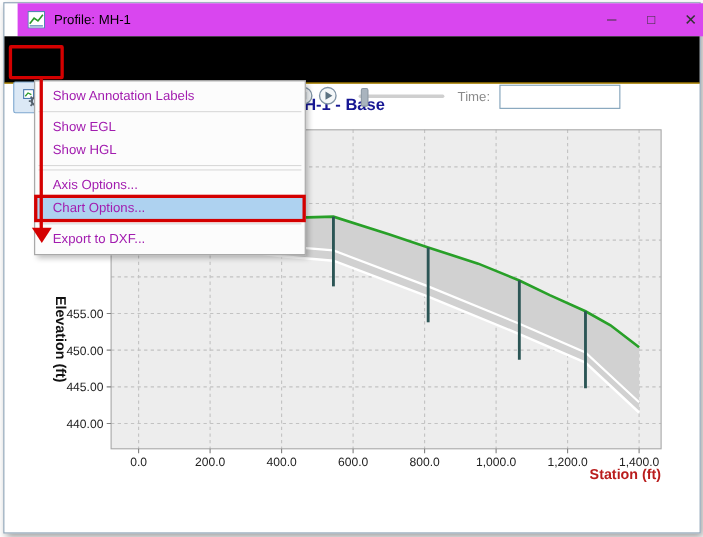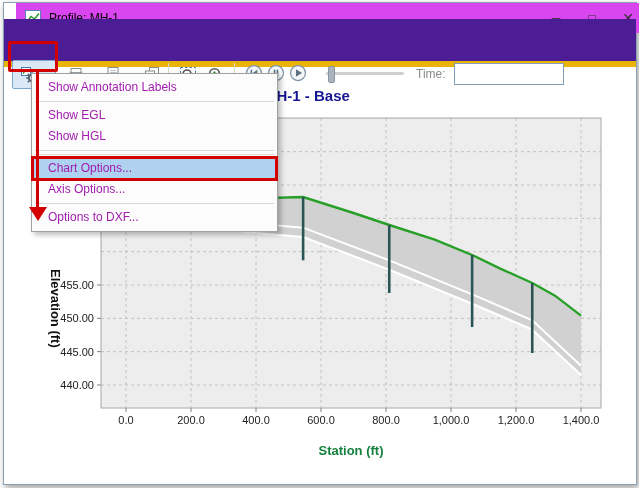--- a/index.html
+++ b/index.html
@@ -8,42 +8,42 @@
     border:1px solid #8aa0b4;box-shadow:2px 3px 7px rgba(0,0,0,.38);}
   
   .titlebar{position:absolute;left:12px;top:0;width:100%;height:30px;background:#d946ef;z-index:10;}
   .titlebar-icon{position:absolute;left:9px;top:7px;width:16px;height:16px;}
   .title-text{position:absolute;left:33px;top:8px;font-size:12px;color:#000;}
   .win-controls{position:absolute;right:2px;top:0;height:30px;display:flex;}
   .win-btn{width:36px;height:30px;display:flex;align-items:center;justify-content:center;
     font-size:12px;color:#333;cursor:default;}
   .win-btn.close{font-size:14px;}
   
-  .toolbar{position:absolute;left:0;top:16px;width:100%;height:42px;background:#4c1d95;
-    border-bottom:6px solid #eab308;z-index:10;}
+  .toolbar{position:absolute;left:0;top:30px;width:100%;height:42px;background:#000000;
+    border-bottom:1px solid #eab308;z-index:10;}
   .tbtn{position:absolute;top:41px;height:27px;display:flex;align-items:center;justify-content:center;
     gap:3px;border:1px solid transparent;border-radius:2px;}
   .tbtn.active{background:#dbe8f5;border-color:#7da7cf;}
   .caret{width:0;height:0;border-left:4px solid transparent;border-right:4px solid transparent;
     border-top:4px solid #333;}
   .tsep{position:absolute;top:44px;width:1px;height:22px;background:#d8d8d8;}
   .pbtn{position:absolute;top:44px;width:20px;height:20px;}
   .slider{position:absolute;left:318px;top:41px;width:86px;height:26px;}
   .slider-track{position:absolute;left:4px;top:12px;width:78px;height:3px;background:#cfcfcf;border-radius:2px;}
   .slider-thumb{position:absolute;left:6px;top:6px;width:5px;height:15px;background:#a9b4be;
     border:1px solid #8b98a3;border-radius:2px;}
   .time-label{position:absolute;left:412px;top:48px;font-size:12px;color:#8a8a8a;}
   .time-input{position:absolute;left:450px;top:44px;width:100px;height:20px;border:1px solid #7fa0b8;
     font-size:12px;padding:0 4px;outline:none;}
   
   #chart-svg{position:absolute;left:0;top:0;z-index:1;pointer-events:none;}
   .tick-label{font-family:"Liberation Sans",sans-serif;font-size:11px;fill:#222;}
   .chart-title{position:absolute;left:260px;top:84px;font-size:15px;font-weight:bold;color:#161693;z-index:2;}
-  .xlabel{position:absolute;left:97px;top:440px;width:500px;text-align:center;font-size:13px;
-    font-weight:bold;color:#15803d;z-index:2;}
+  .xlabel{position:absolute;left:97px;top:420px;width:500px;text-align:right;font-size:13px;
+    font-weight:bold;color:#b91c1c;z-index:2;}
   .ylabel{position:absolute;left:44px;top:266px;writing-mode:vertical-rl;font-size:13px;
     font-weight:bold;color:#111;z-index:2;}
   
   .menu{position:absolute;left:27px;top:70px;width:243px;background:#fcfcfc;border:1px solid #a0a0a0;
     box-shadow:3px 3px 5px rgba(0,0,0,.25);padding:3px 1px;z-index:50;}
   .menu-item{height:21px;line-height:21px;padding-left:15px;font-size:12px;color:#a21caf;cursor:default;}
   .menu-item.highlighted{background:var(--menu-hl,#aed2f0);outline:3px solid var(--anno-color,#d40000);
     outline-offset:-1px;}
   .menu-sep{border-top:1px solid #d9d9d9;margin:3px 2px;}
   
@@ -233,23 +233,23 @@
     <input class="time-input" value="" style="">
   </div>
 
   <div class="menu" id="menu">
       <div class="menu-item">Show Annotation Labels</div>
       <div class="menu-sep"></div>
       <div class="menu-item">Show EGL</div>
       <div class="menu-item">Show HGL</div>
       <div class="menu-sep"></div>
       <div class="menu-sep"></div>
+      <div class="menu-item">Axis Options...</div>
       <div class="menu-item highlighted">Chart Options...</div>
-      <div class="menu-item">Axis Options...</div>
-      <div class="menu-sep"></div>
-      <div class="menu-item">Options to DXF...</div>
+      <div class="menu-sep"></div>
+      <div class="menu-item">Export to DXF...</div>
     </div>
 
   <div class="anno-box-toolbar"></div>
   <div class="anno-arrow-line"></div>
   <div class="anno-arrow-head"></div>
 
 </div>
 
 </body></html>

